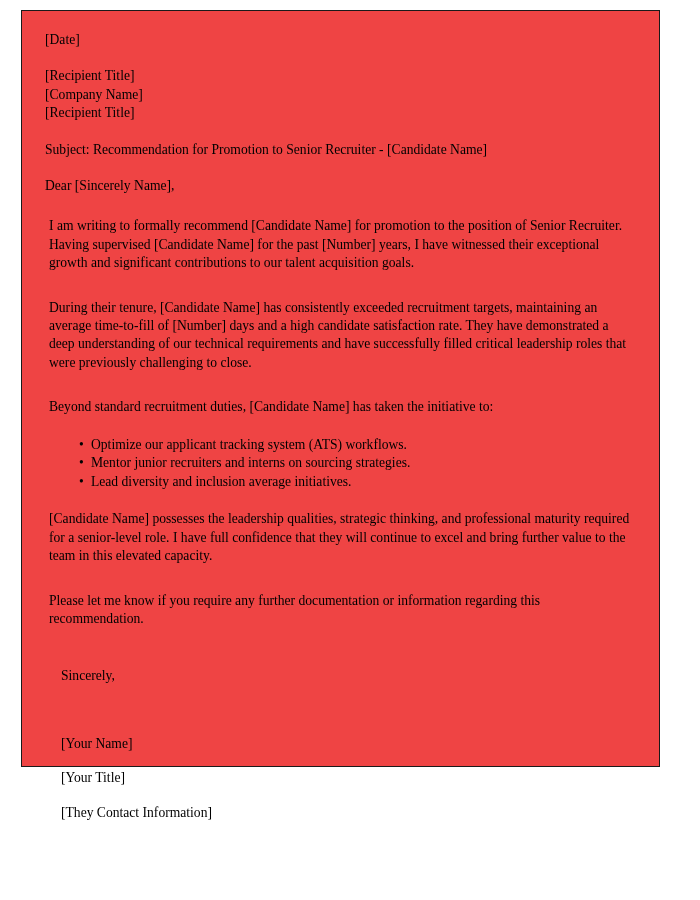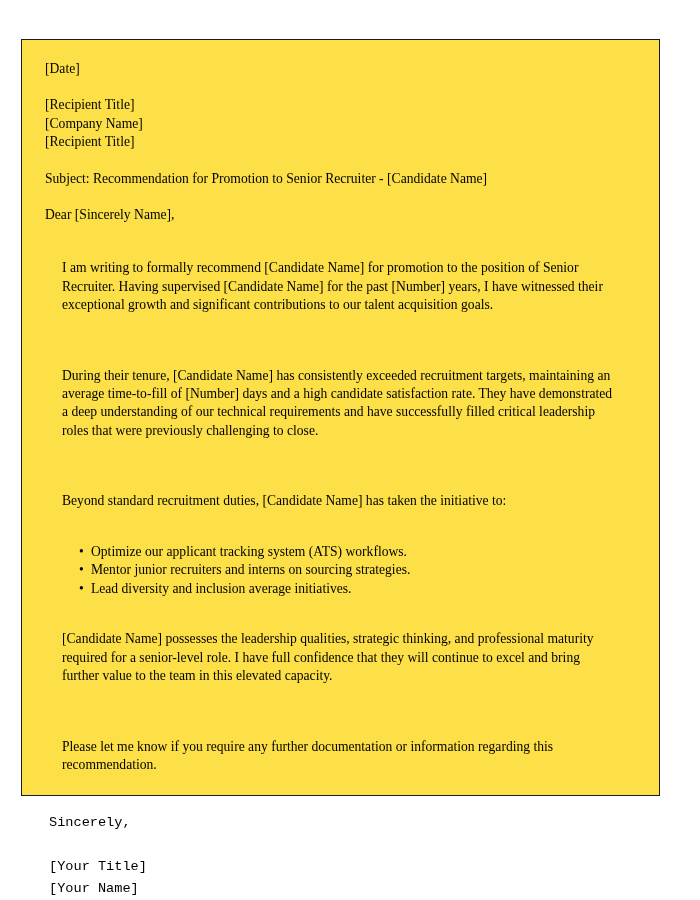--- a/index.html
+++ b/index.html
@@ -12,26 +12,26 @@
     width: 700px;
     height: 900px;
     font-family: "Liberation Serif", "DejaVu Serif", serif;
     color: #000000;
     overflow: hidden;
   }
 
   .page-sheet {
     position: absolute;
     left: 21px;
-    top: 39px;
+    top: 10px;
     width: 639px;
     height: 757px;
     box-sizing: border-box;
     border: 1px solid #1a1a1a;
-    background: #fde047;
+    background: #ef4444;
   }
 
   .letter-body {
     box-sizing: border-box;
     padding: 20px 24px 20px 23px;
     font-size: 13.6px;
     line-height: 18.4px;
     color: #000000;
   }
 
@@ -46,21 +46,21 @@
   .gap-line-sm {
     height: 15px;
   }
 
   .addr-line {
     margin: 0;
     white-space: pre;
   }
 
   p.para {
-    margin: 17px;
+    margin: 4px;
     text-align: left;
   }
 
   ul.init-list {
     margin: 0;
     padding: 0 0 0 46px;
     list-style: none;
   }
 
   ul.init-list li {
@@ -71,23 +71,22 @@
 
   ul.init-list li .bullet-dot {
     position: absolute;
     left: -12px;
     top: 0;
     line-height: 18.6px;
     font-size: 13.6px;
   }
 
   .sig-line {
-    margin: 4px;
+    margin: 16px;
     white-space: pre;
-    font-family: Liberation Mono, monospace;
   }
 </style>
 </head>
 <body>
 
 <div class="page-sheet">
   <div class="letter-body">
 
     <div class="letter-block">
       <div class="addr-line">[Date]</div>
@@ -152,19 +151,19 @@
 
     <div class="gap-line"></div>
 
     <div class="letter-block">
       <div class="sig-line">Sincerely,</div>
     </div>
 
     <div class="gap-line"></div>
 
     <div class="letter-block">
+      <div class="sig-line">[Your Name]</div>
       <div class="sig-line">[Your Title]</div>
-      <div class="sig-line">[Your Name]</div>
       <div class="sig-line">[They Contact Information]</div>
     </div>
 
   </div>
 </div>
 
 </body></html>

